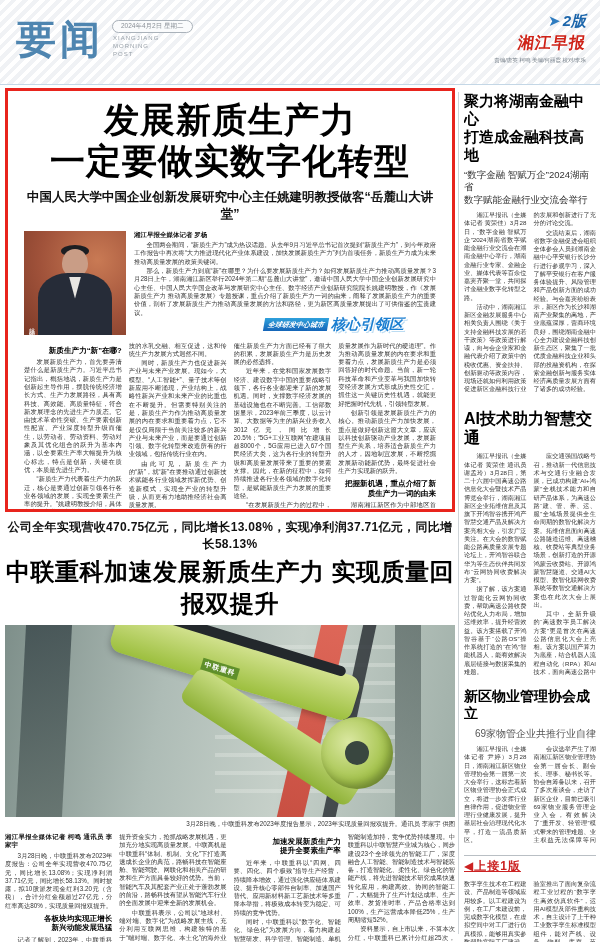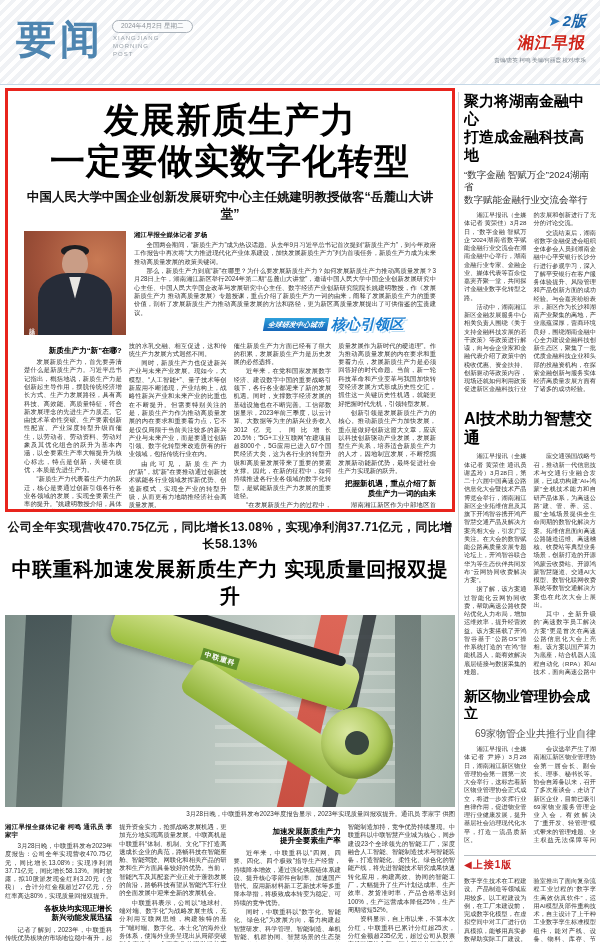--- a/index.html
+++ b/index.html
@@ -52,21 +52,21 @@
   .badge .row{display:flex;align-items:center;gap:3px;margin-top:1px;}
   .badge .pill{background:linear-gradient(180deg,#2ea1dc,#1565b8);color:#fff;font-size:7px;
     font-weight:bold;font-style:italic;padding:2px 4px;transform:skewX(-10deg);white-space:nowrap;}
   .badge .big{font-size:14.5px;font-weight:900;font-style:italic;color:#1a7ed0;white-space:nowrap;
     text-shadow:1px 1px 0 #fff,2px 2px 0 #bcdcf2;}
   .lead-cols{display:flex;gap:7px;margin-top:7px;height:180px;overflow:hidden;}
   .lead-cols .col{flex:1;font-size:6.3px;line-height:1.32;text-align:justify;color:#333;overflow:hidden;}
   .subhead{font-weight:900;font-size:7.6px;text-align:right;margin:4px 0 3px 0;color:#000;line-height:1.25;}
   
   .kicker{margin-top:7px;text-align:center;font-size:12px;font-weight:bold;color:#111;letter-spacing:.3px;}
-  .mid-h1{margin-top:3px;text-align:center;font-size:20px;font-weight:900;color:#000;letter-spacing:.5px;}
+  .mid-h1{margin-top:3px;text-align:center;font-size:24px;font-weight:900;color:#000;letter-spacing:.5px;}
   .photo{position:relative;margin-top:5px;width:450px;height:192px;overflow:hidden;
     background:linear-gradient(100deg,#7e8f8a,#aebcb6 35%,#c6d0c9 62%,#9fafa8);}
   .ph-pillar1{position:absolute;left:16px;top:0;width:46px;height:100%;
     background:linear-gradient(#39474a,#5c6a66);opacity:.8;transform:skewX(-3deg);}
   .ph-pillar2{position:absolute;right:34px;top:0;width:26px;height:100%;
     background:linear-gradient(#465452,#6a7873);opacity:.6;}
   .ph-shelves{position:absolute;right:60px;top:20px;width:180px;height:150px;opacity:.35;
     background:repeating-linear-gradient(180deg,#e8ece7 0 4px,transparent 4px 18px);}
   .ph-red{position:absolute;left:292px;top:-24px;width:26px;height:260px;
     background:linear-gradient(#e0695a,#c44b3e);transform:rotate(13deg);}
@@ -96,21 +96,21 @@
     color:#333;margin-top:5px;overflow:hidden;}
   .sb-a1 .twocol{height:190px;}
   .sb-a2{margin-top:8px;}
   .sb-a2 .sb-t1{font-size:16px;}
   .sb-a2 .twocol{height:228px;}
   .sb-a3{margin-top:8px;}
   .sb-a3 .sb-t1{font-size:14px;}
   .sb-a3 .sb-sub{font-size:10px;color:#555;text-align:right;}
   .sb-a3 .twocol{height:102px;}
   .cont-sec{margin-top:8px;border-top:1px solid #b9bfc4;padding-top:2px;}
-  .cont-mark{font-size:10px;font-weight:bold;color:#c22;letter-spacing:1px;}
+  .cont-mark{font-size:12px;font-weight:bold;color:#c22;letter-spacing:1px;text-decoration:underline;}
   .cont-sec .twocol{height:128px;}
 </style>
 </head>
 <body>
 
 <div class="page">
 
   <div class="masthead">
     <div class="sec-title">要闻</div>
     <div class="date-pill">2024年4月2日 星期二</div>

